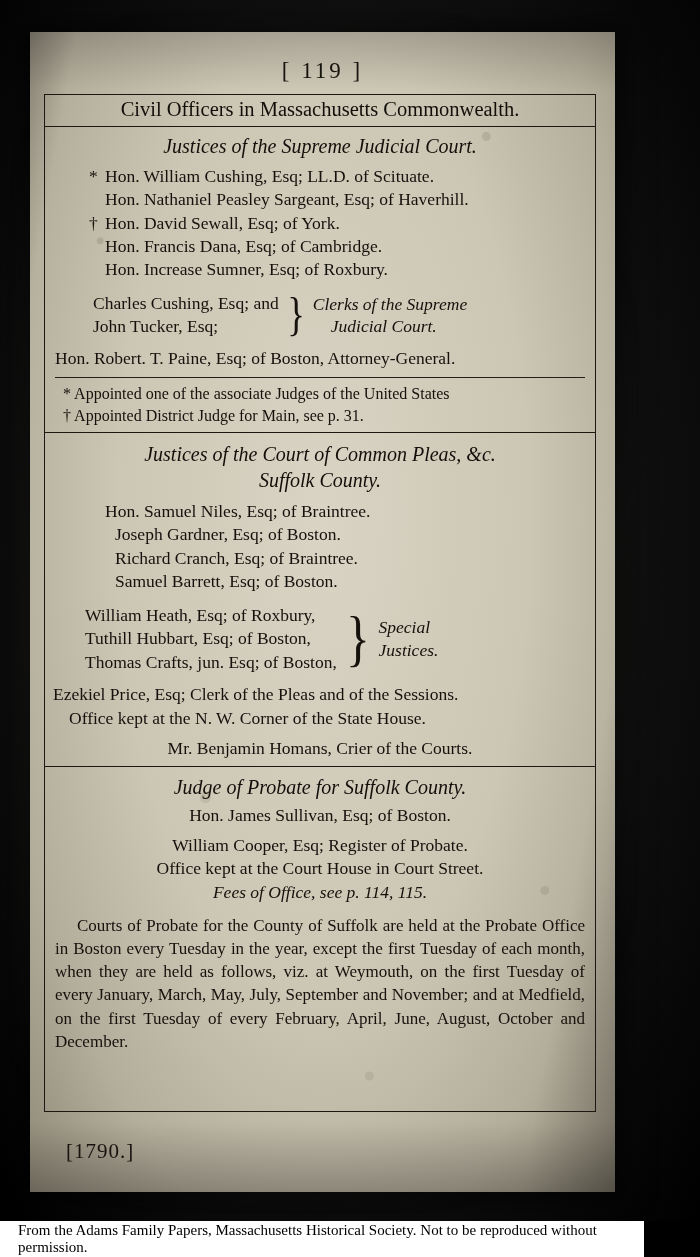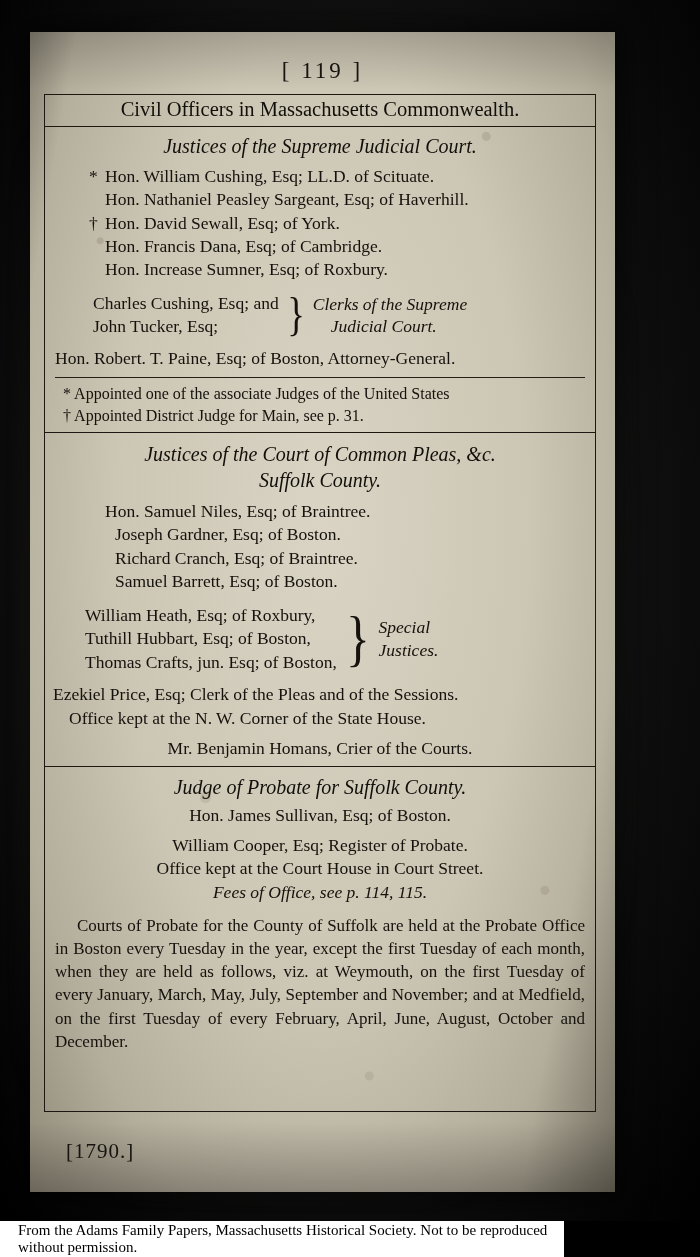--- a/index.html
+++ b/index.html
@@ -158,21 +158,21 @@
     bottom: 28px;
     font-size: 21px;
     color: #17140f;
     letter-spacing: 1px;
   }
 
   
   #caption {
     position: absolute;
     left: 0; top: 1221px;
-    width: 564px; height: 36px;
+    width: 644px; height: 36px;
     background: #fff;
     color: #000;
     font-family: "Liberation Serif", serif;
     font-size: 15px;
     display: flex;
     align-items: center;
     padding-left: 18px;
     box-sizing: border-box;
   }
 </style>

